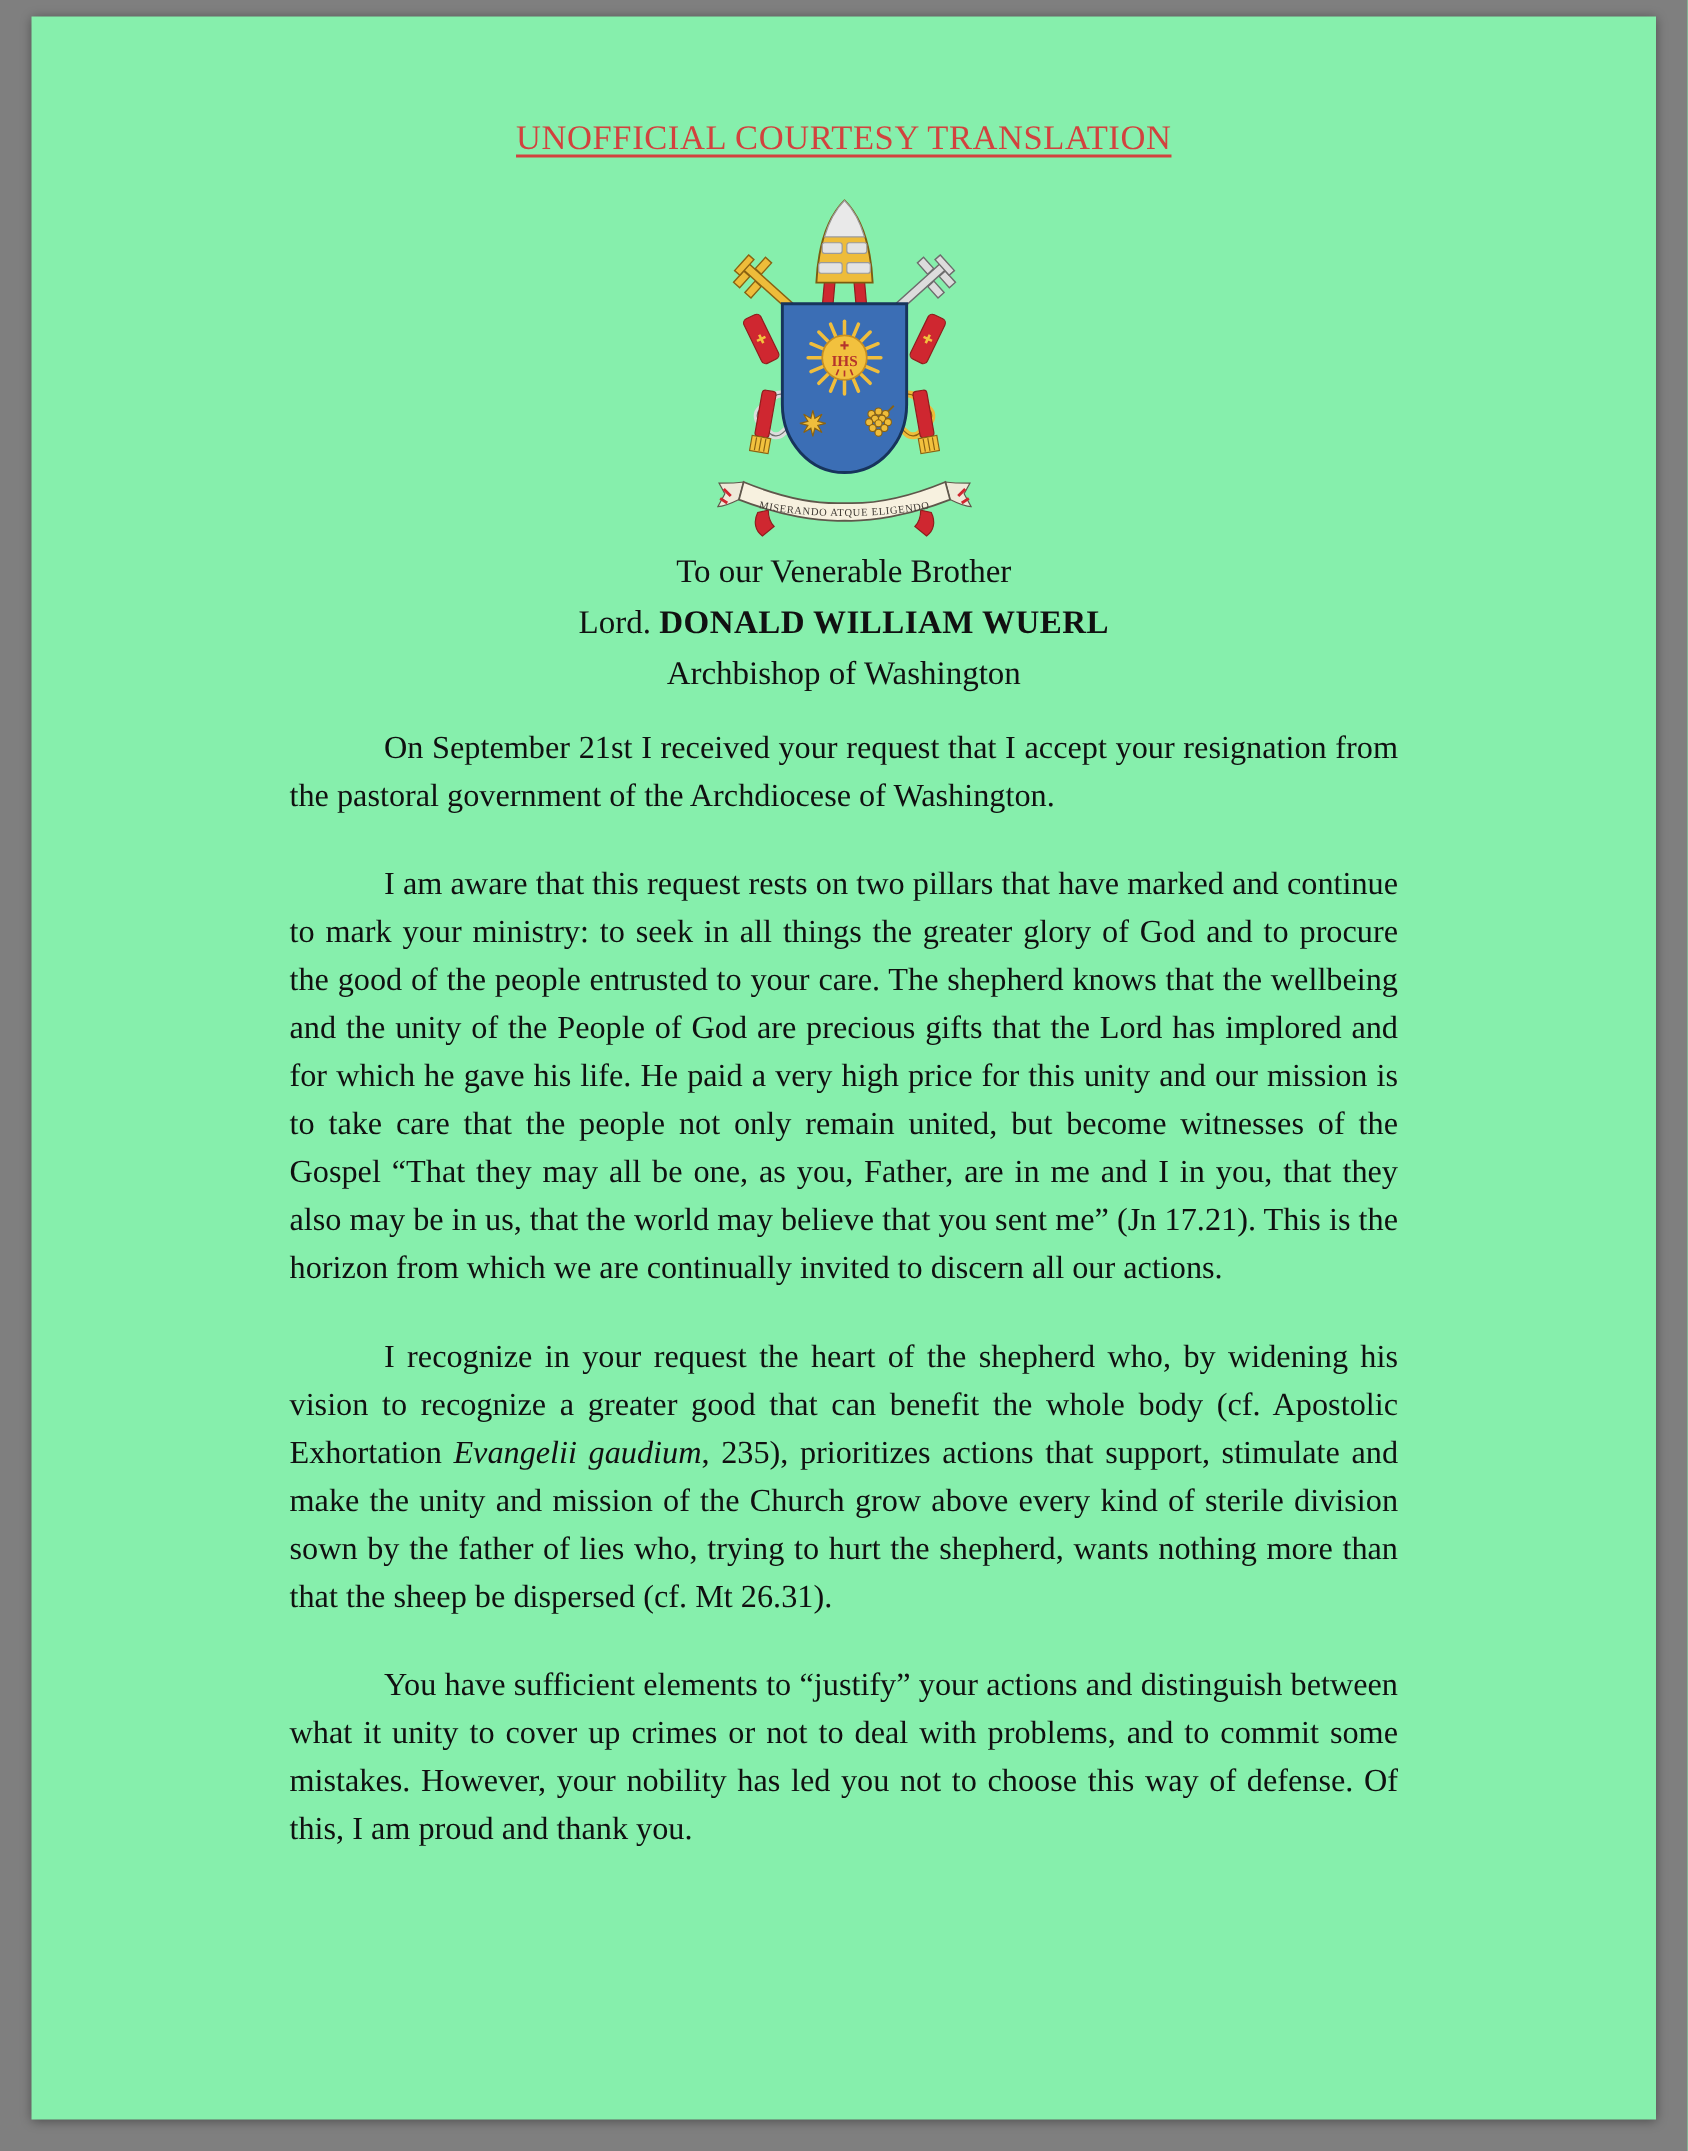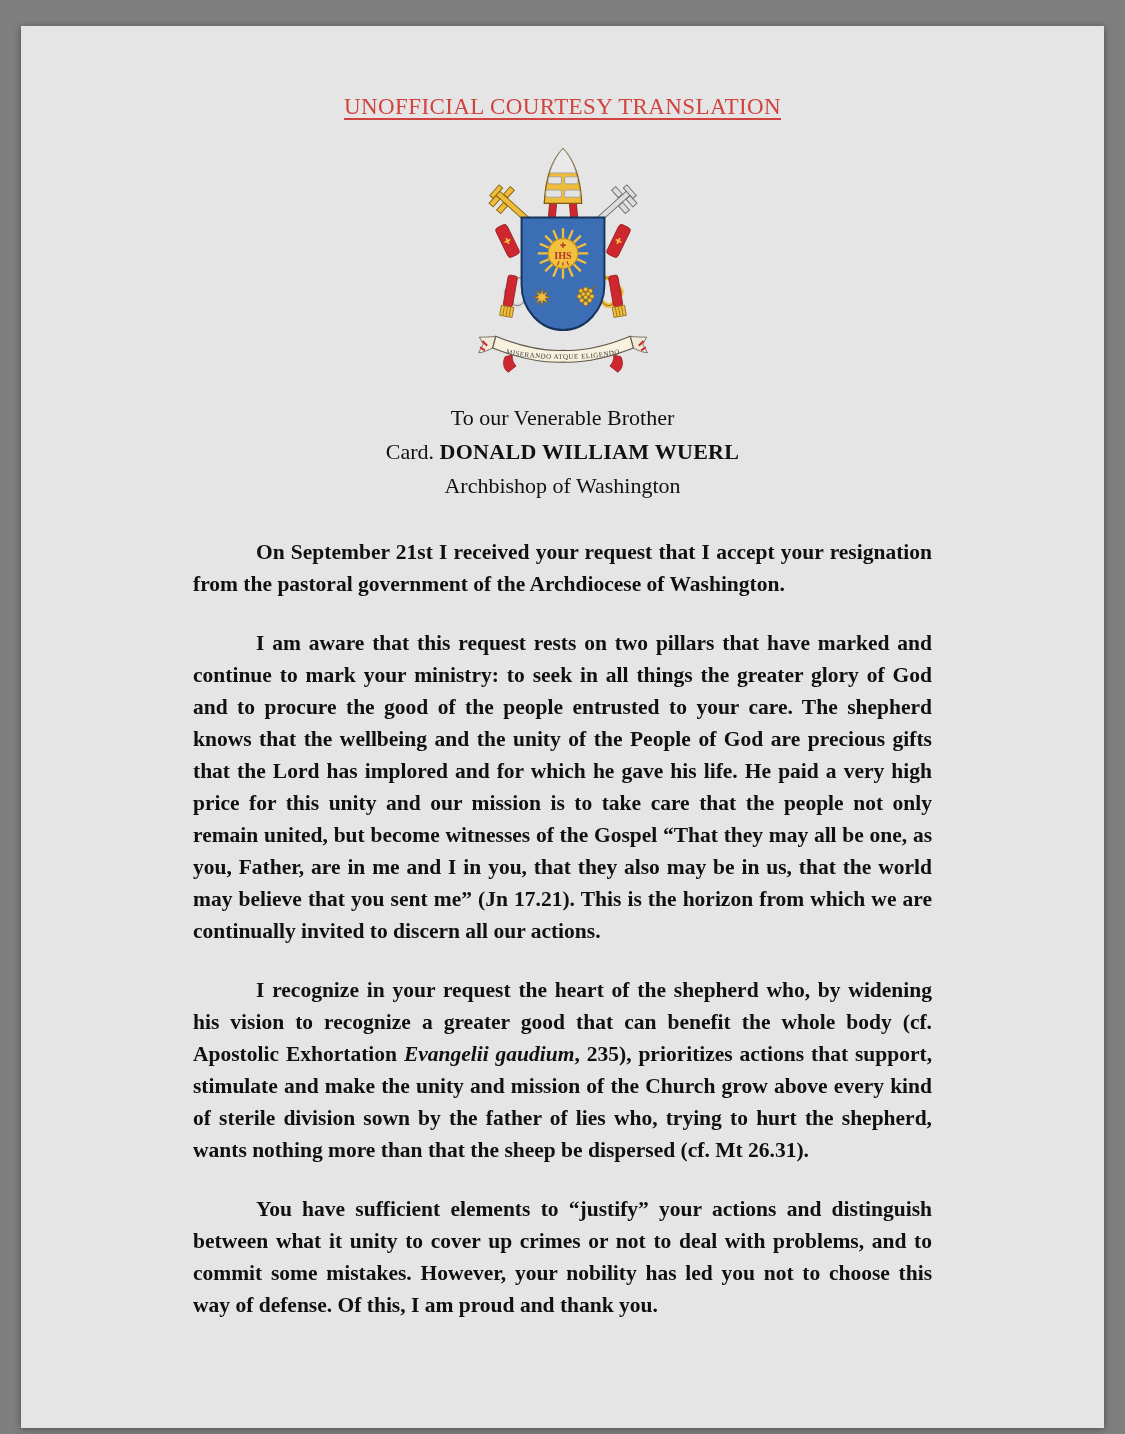--- a/index.html
+++ b/index.html
@@ -6,23 +6,23 @@
   html, body { margin: 0; padding: 0; }
   body {
     width: 1125px; height: 1434px;
     background: #7f7f7f;
     position: relative;
     overflow: hidden;
     font-family: "Liberation Serif", "DejaVu Serif", serif;
   }
   .page {
     position: absolute;
-    left: 21px; top: 26px;
+    left: 21px; top: 11px;
     width: 1083px; height: 1402px;
-    background: #e5e5e5;
+    background: #86efac;
     box-shadow: 0 1px 7px rgba(0,0,0,0.40);
   }
   .doc-title {
     margin: 0;
     padding-top: 68px;
     text-align: center;
     font-size: 23px;
     font-weight: normal;
     letter-spacing: 0.4px;
     color: #d2423e;
@@ -31,33 +31,31 @@
     text-underline-offset: 4px;
     text-decoration-thickness: 1.5px;
   }
   .arms-wrap {
     width: 172px;
     margin: 24px auto 0;
     text-decoration: underline;
   }
   .arms-wrap svg { display: block; width: 100%; height: auto; }
   .recipient {
-    margin-top: 22px;
     text-align: center;
     font-size: 22px;
     line-height: 34px;
     color: #111;
   }
   .recipient .name { font-weight: bold; letter-spacing: 0.3px; }
   .recipient .role { }
   .letter-body {
-    margin-top: 33px;
+    margin-top: 16px;
     padding: 0 172px;
     color: #101010;
-    font-weight: bold;
   }
   .letter-body p {
     margin: 0 0 27px 0;
     font-size: 21.5px;
     line-height: 32px;
     text-align: justify;
     text-indent: 63px;
   }
 </style>
 </head>
@@ -186,21 +184,21 @@
         </defs>
         <text font-size="9" letter-spacing="0.6" fill="#3f3a33" font-family="Liberation Serif, DejaVu Serif, serif">
           <textPath href="#mottoPath" startOffset="50%" text-anchor="middle">MISERANDO ATQUE ELIGENDO</textPath>
         </text>
       </g>
     </svg>
   </div>
 
   <div class="recipient">
     <div>To our Venerable Brother</div>
-    <div><span>Card.</span> <span class="name">DONALD WILLIAM WUERL</span></div>
+    <div><span>Lord.</span> <span class="name">DONALD WILLIAM WUERL</span></div>
     <div class="role">Archbishop of Washington</div>
   </div>
 
   <div class="letter-body">
     <p>On September 21st I received your request that I accept your resignation from the pastoral government of the Archdiocese of Washington.</p>
     <p>I am aware that this request rests on two pillars that have marked and continue to mark your ministry: to seek in all things the greater glory of God and to procure the good of the people entrusted to your care. The shepherd knows that the wellbeing and the unity of the People of God are precious gifts that the Lord has implored and for which he gave his life. He paid a very high price for this unity and our mission is to take care that the people not only remain united, but become witnesses of the Gospel “That they may all be one, as you, Father, are in me and I in you, that they also may be in us, that the world may believe that you sent me” (Jn 17.21). This is the horizon from which we are continually invited to discern all our actions.</p>
     <p><span>I recognize in your request the heart of the shepherd who, by widening his vision to recognize a greater good that can benefit the whole body (cf. Apostolic Exhortation </span><em>Evangelii gaudium</em><span>, 235), prioritizes actions that support, stimulate and make the unity and mission of the Church grow above every kind of sterile division sown by the father of lies who, trying to hurt the shepherd, wants nothing more than that the sheep be dispersed (cf. Mt 26.31).</span></p>
     <p>You have sufficient elements to “justify” your actions and distinguish between what it unity to cover up crimes or not to deal with problems, and to commit some mistakes. However, your nobility has led you not to choose this way of defense. Of this, I am proud and thank you.</p>
   </div>
 

